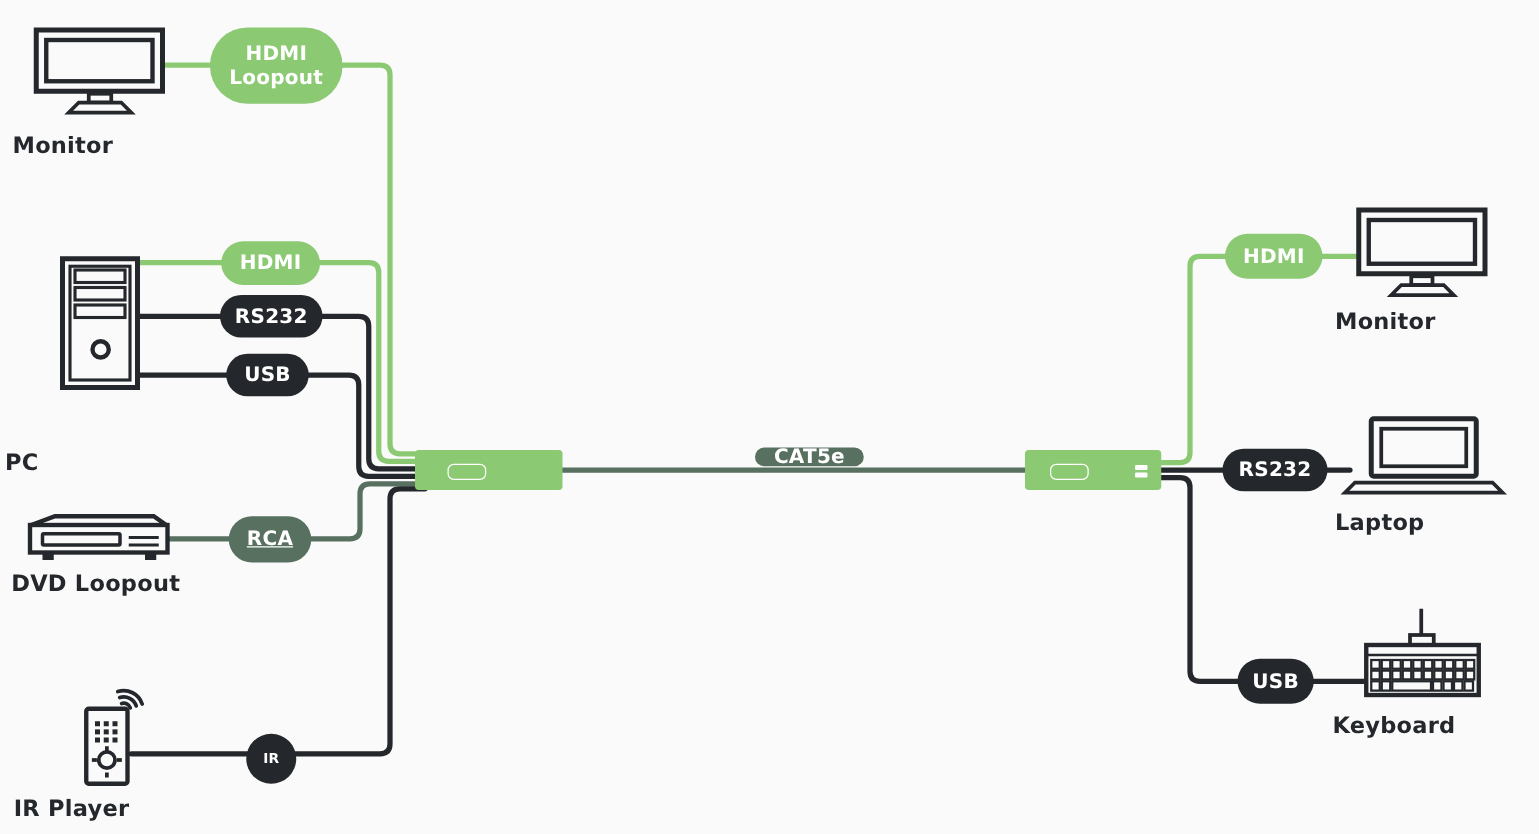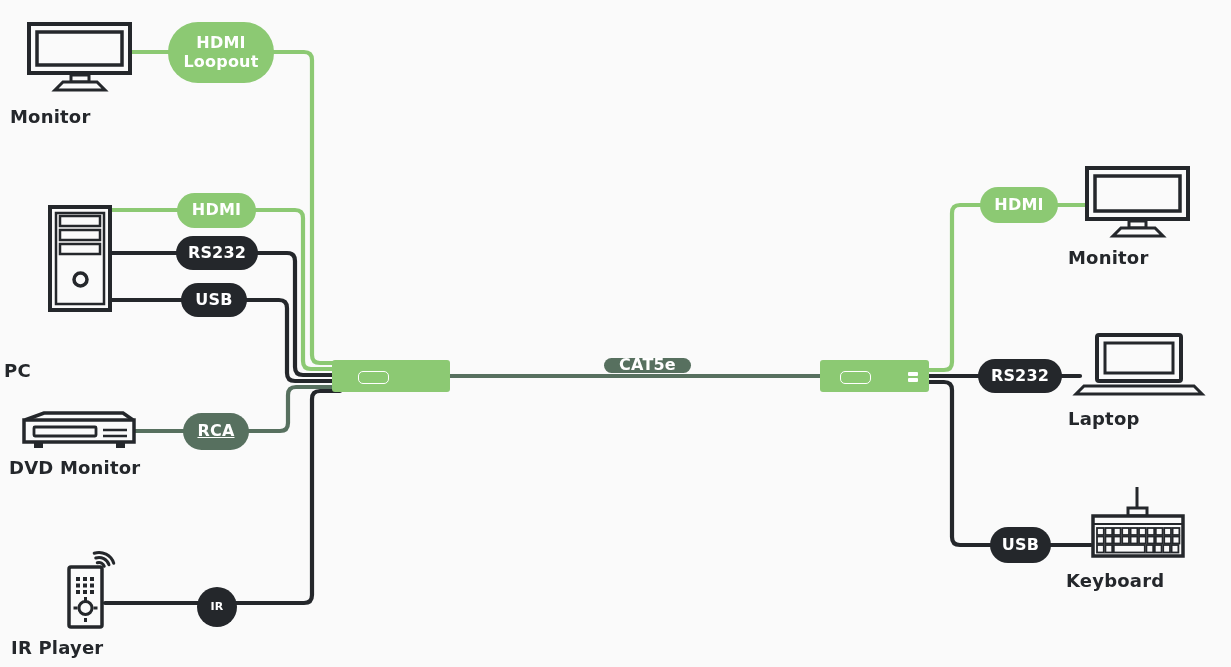--- a/index.html
+++ b/index.html
@@ -188,19 +188,19 @@
   </div>
   <div class="pill dark" style="left:978px;top:359px;width:84px;height:34px;border-radius:17px;">
     <span>RS232</span>
   </div>
   <div class="pill dark" style="left:990px;top:527px;width:61px;height:36px;border-radius:18px;">
     <span>USB</span>
   </div>
 
   <div class="device-label" style="left:10px;top:106px;">Monitor</div>
   <div class="device-label" style="left:4px;top:327px;margin-top:33px;">PC</div>
-  <div class="device-label" style="left:9px;top:457px;">DVD Monitor</div>
+  <div class="device-label" style="left:9px;top:457px;">DVD Loopout</div>
   <div class="device-label" style="left:11px;top:637px;">IR Player</div>
   <div class="device-label" style="left:1068px;top:247px;">Monitor</div>
   <div class="device-label" style="left:1068px;top:408px;">Laptop</div>
   <div class="device-label" style="left:1066px;top:570px;">Keyboard</div>
 
 </div>
 
 </body></html>

